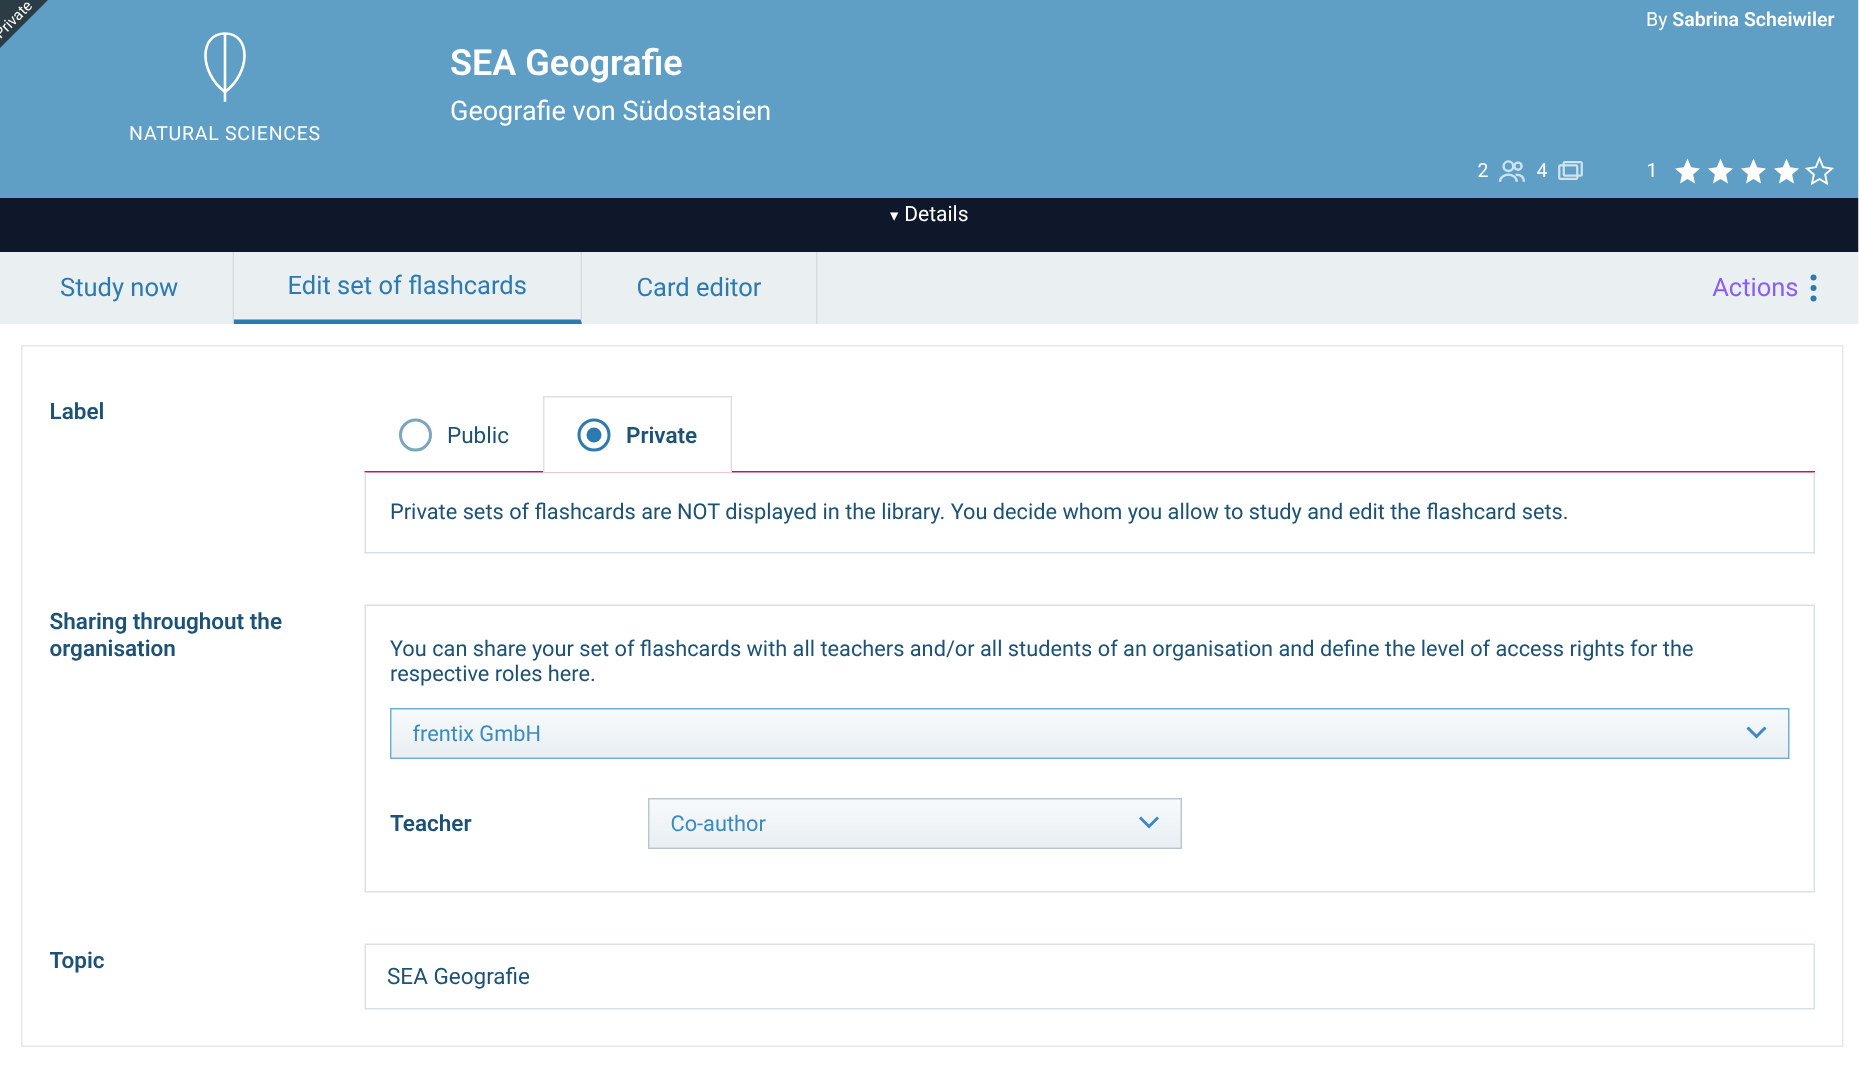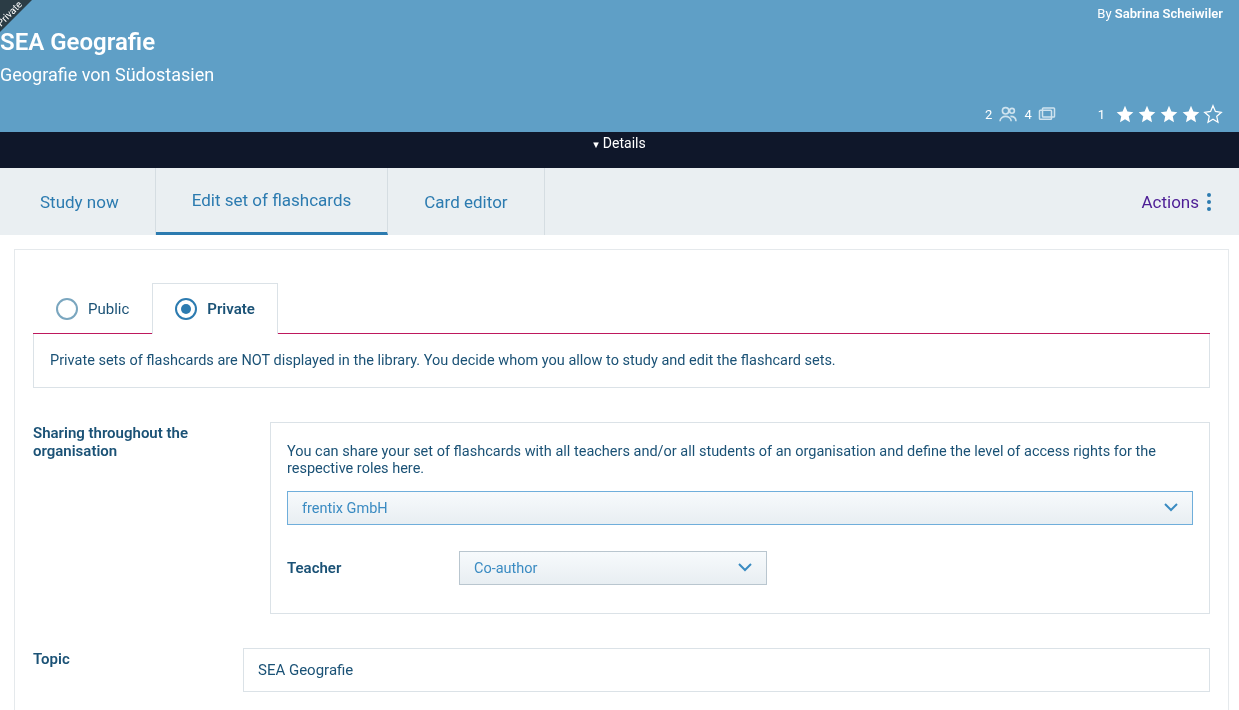--- a/index.html
+++ b/index.html
@@ -85,21 +85,21 @@
     line-height: 22px;
     cursor: pointer;
   }
   .details-bar .chev { font-size: 11px; margin-right: 4px; }
 
   
   .tabbar {
     background: #eaeff2;
     display: flex;
     align-items: stretch;
-    height: 67px;
+    height: 48px;
     padding-left: 4px;
     position: relative;
   }
   .tab {
     padding: 0 36px;
     display: flex;
     align-items: center;
     font-size: 17px;
     color: #2c7bb0;
     border-right: 1px solid #d5dde2;
@@ -108,21 +108,21 @@
   .tab.active {
     border-bottom: 3px solid #2c7bb0;
     font-weight: 400;
   }
   .tab:last-of-type { border-right: 1px solid #d5dde2; }
   .actions {
     margin-left: auto;
     display: flex;
     align-items: center;
     padding-right: 28px;
-    color: #4c1d95;
+    color: #8b5cf6;
     font-size: 17px;
     cursor: pointer;
     gap: 8px;
   }
   .kebab { display:inline-flex; flex-direction:column; gap:3px; }
   .kebab span { width:4px; height:4px; background:#2c7bb0; border-radius:50%; }
 
   
   .content-wrap { padding: 14px 10px 0 14px; }
   .panel {
@@ -184,21 +184,20 @@
     border-top:none;
     padding:18px 16px;
     font-size:14.5px;
     color:#1b5276;
   }
 
   
   .share-box {
     border:1px solid #dbe2e7;
     padding: 20px 16px 28px 16px;
-    margin-left: 27px;
   }
   .share-box .desc { font-size:14.5px; color:#1b5276; margin-bottom:14px; }
   .select {
     border:1px solid #b9c6cf;
     background: linear-gradient(#f7fafc,#e8eef2);
     height:34px;
     display:flex;
     align-items:center;
     justify-content:space-between;
     padding: 0 14px;
@@ -212,37 +211,46 @@
     display:flex;
     align-items:center;
     margin-top:26px;
   }
   .sub-label {
     width:172px;
     font-weight:600;
     color:#1b5276;
     font-size:15px;
   }
-  .sub-select-wrap { width:308px; }
+  .sub-select-wrap { width:356px; }
 
   
   .topic-box {
     border:1px solid #dbe2e7;
     padding:12px 14px;
     font-size:15px;
     color:#1b5276;
   }
 </style>
 </head>
 <body>
 
 <div class="header">
   <div class="private-ribbon"></div>
   <div class="private-ribbon-text">Private</div>
 
+  <div class="category-block">
+    <span class="leaf-icon">
+      <svg width="44" height="52" viewBox="0 0 100 120">
+        <path d="M50 10 C90 10 90 70 50 100 C10 70 10 10 50 10 Z"></path>
+        <path d="M50 10 L50 115"></path>
+      </svg>
+    </span>
+    <div class="category-label">NATURAL SCIENCES</div>
+  </div>
 
   <div class="title-block">
     <h1>SEA Geografie</h1>
     <div class="subtitle">Geografie von Südostasien</div>
   </div>
 
   <div class="byline">
     <span class="by">By</span>
     <span class="author">Sabrina Scheiwiler</span>
   </div>
@@ -301,20 +309,21 @@
         <span></span>
         <span></span>
       </span>
   </div>
 </div>
 
 <div class="content-wrap">
   <div class="panel">
 
     <div class="form-row">
+      <div class="form-label">Label</div>
       <div class="form-field">
         <div class="radio-tabs">
           <div class="radio-tab">
             <span class="radio-circle"></span>
             <span>Public</span>
           </div>
           <div class="radio-tab active">
             <span class="radio-circle">
                 <span class="radio-dot"></span>
               </span>

